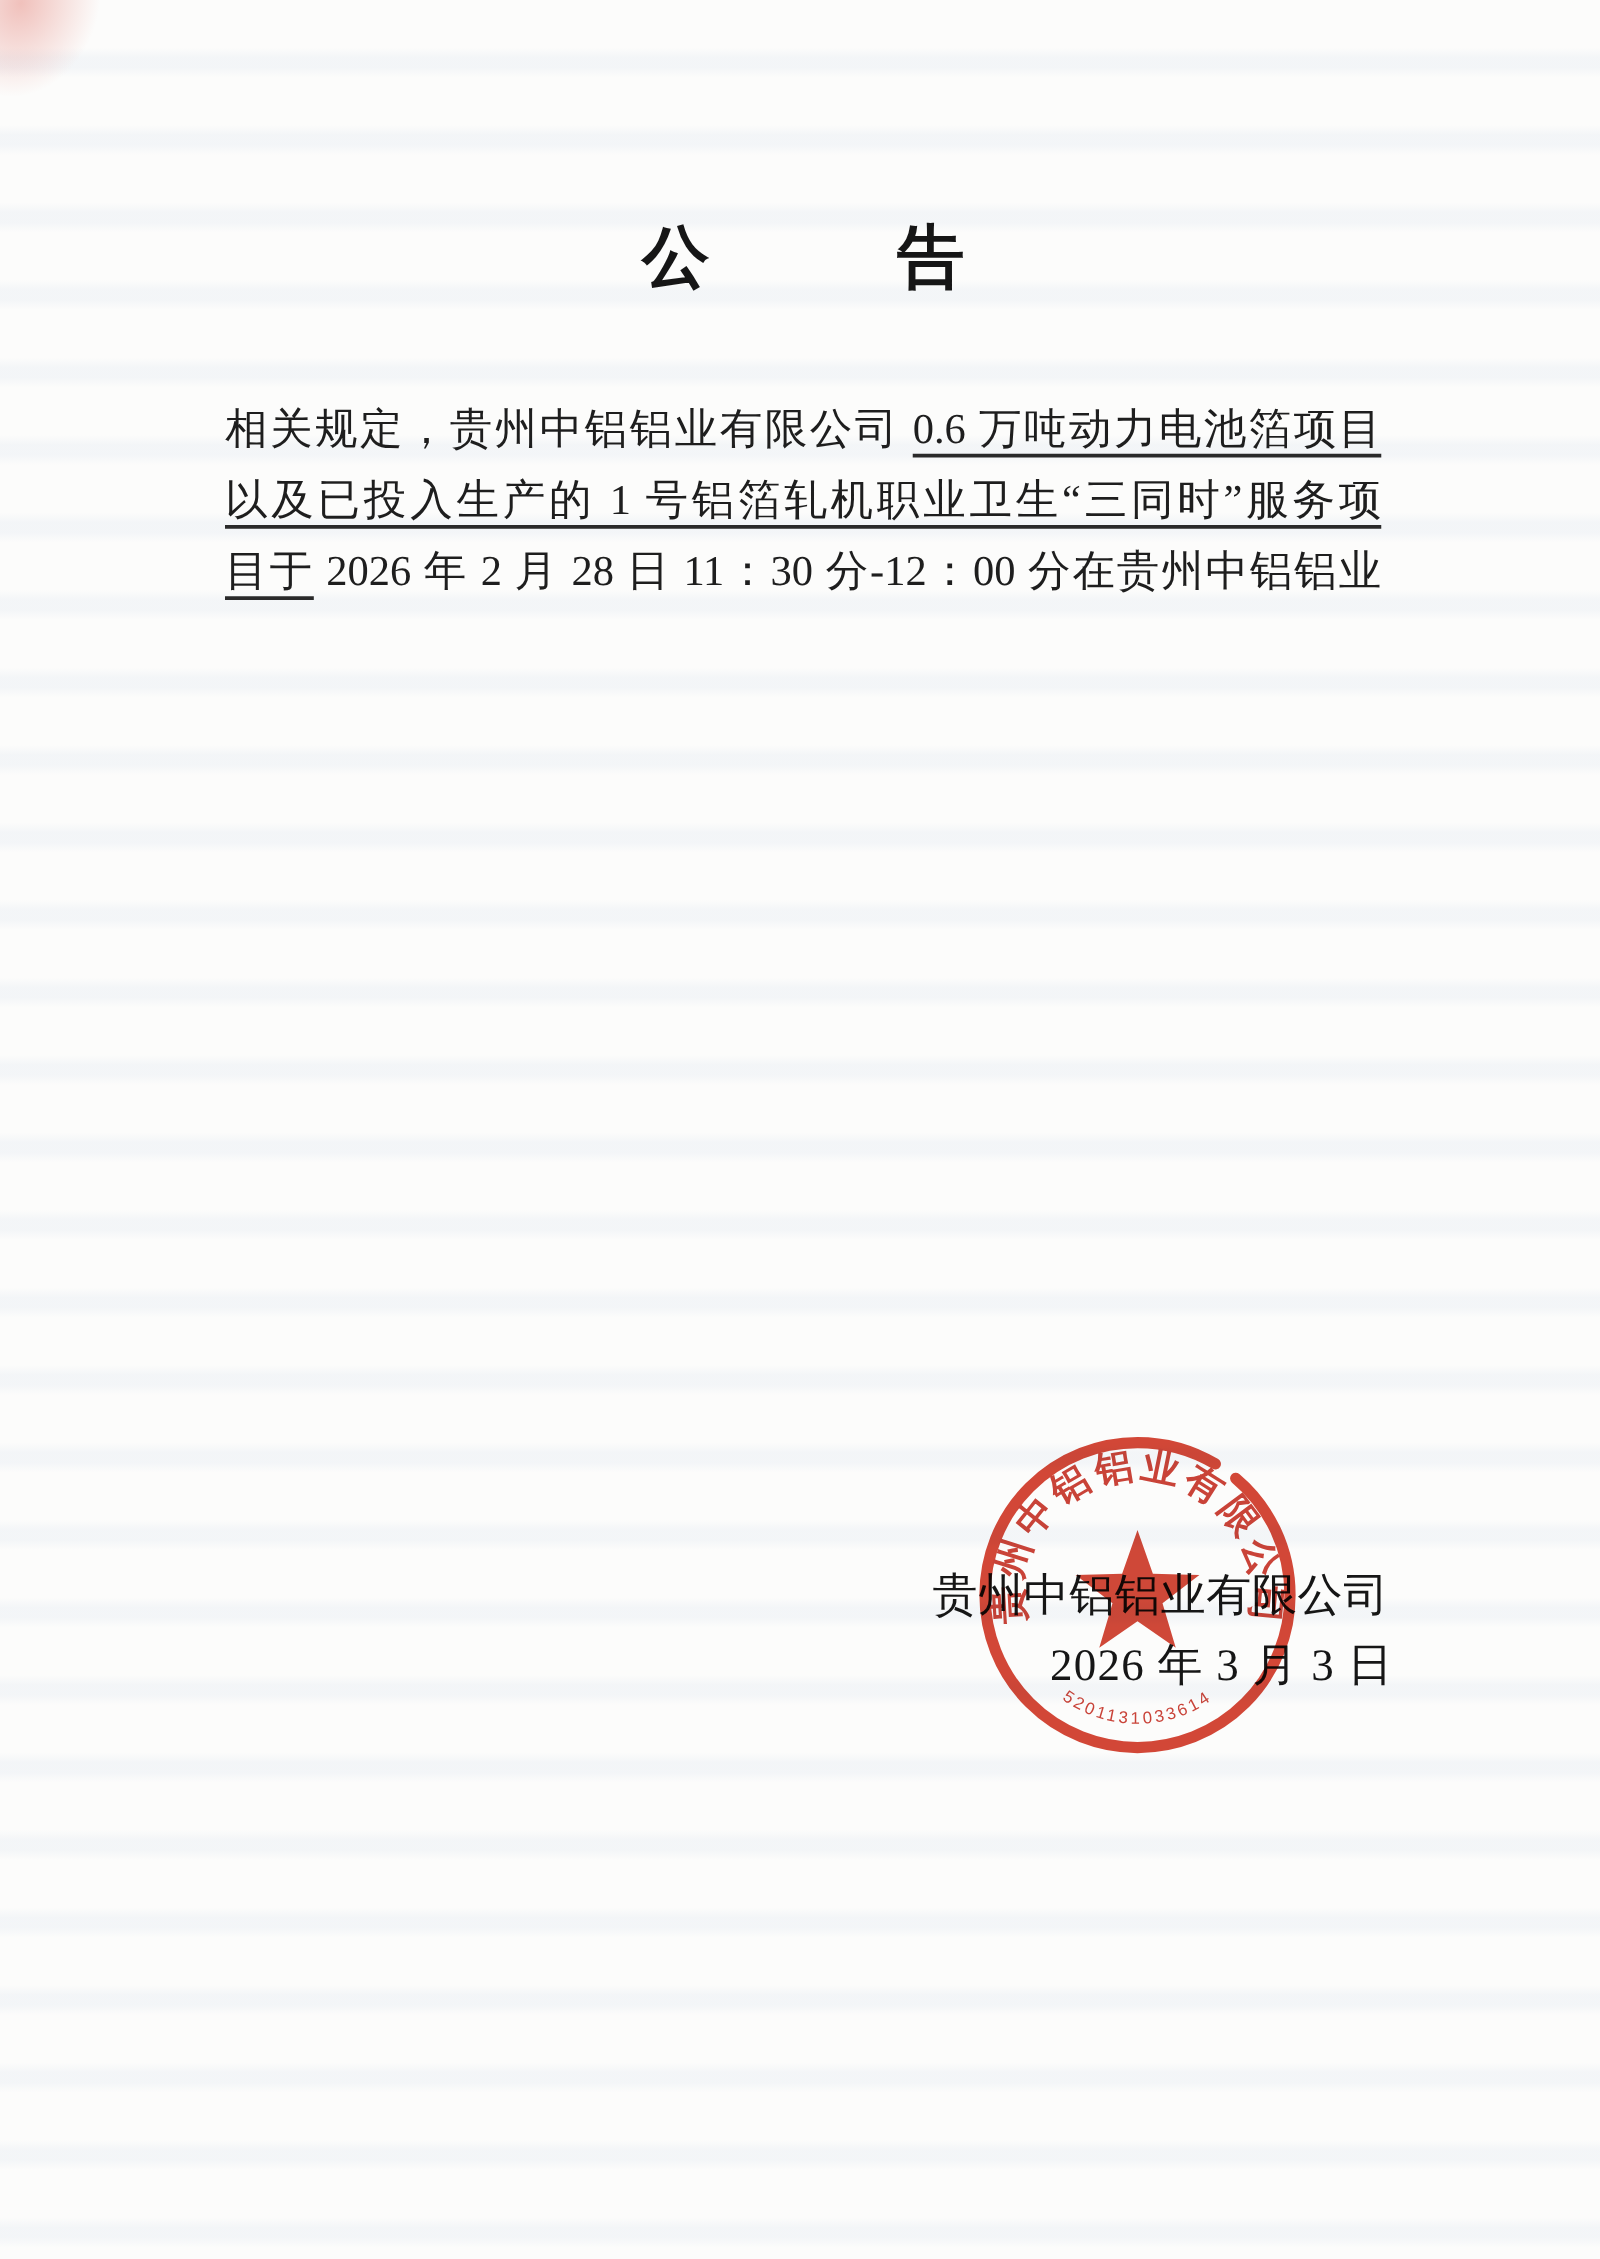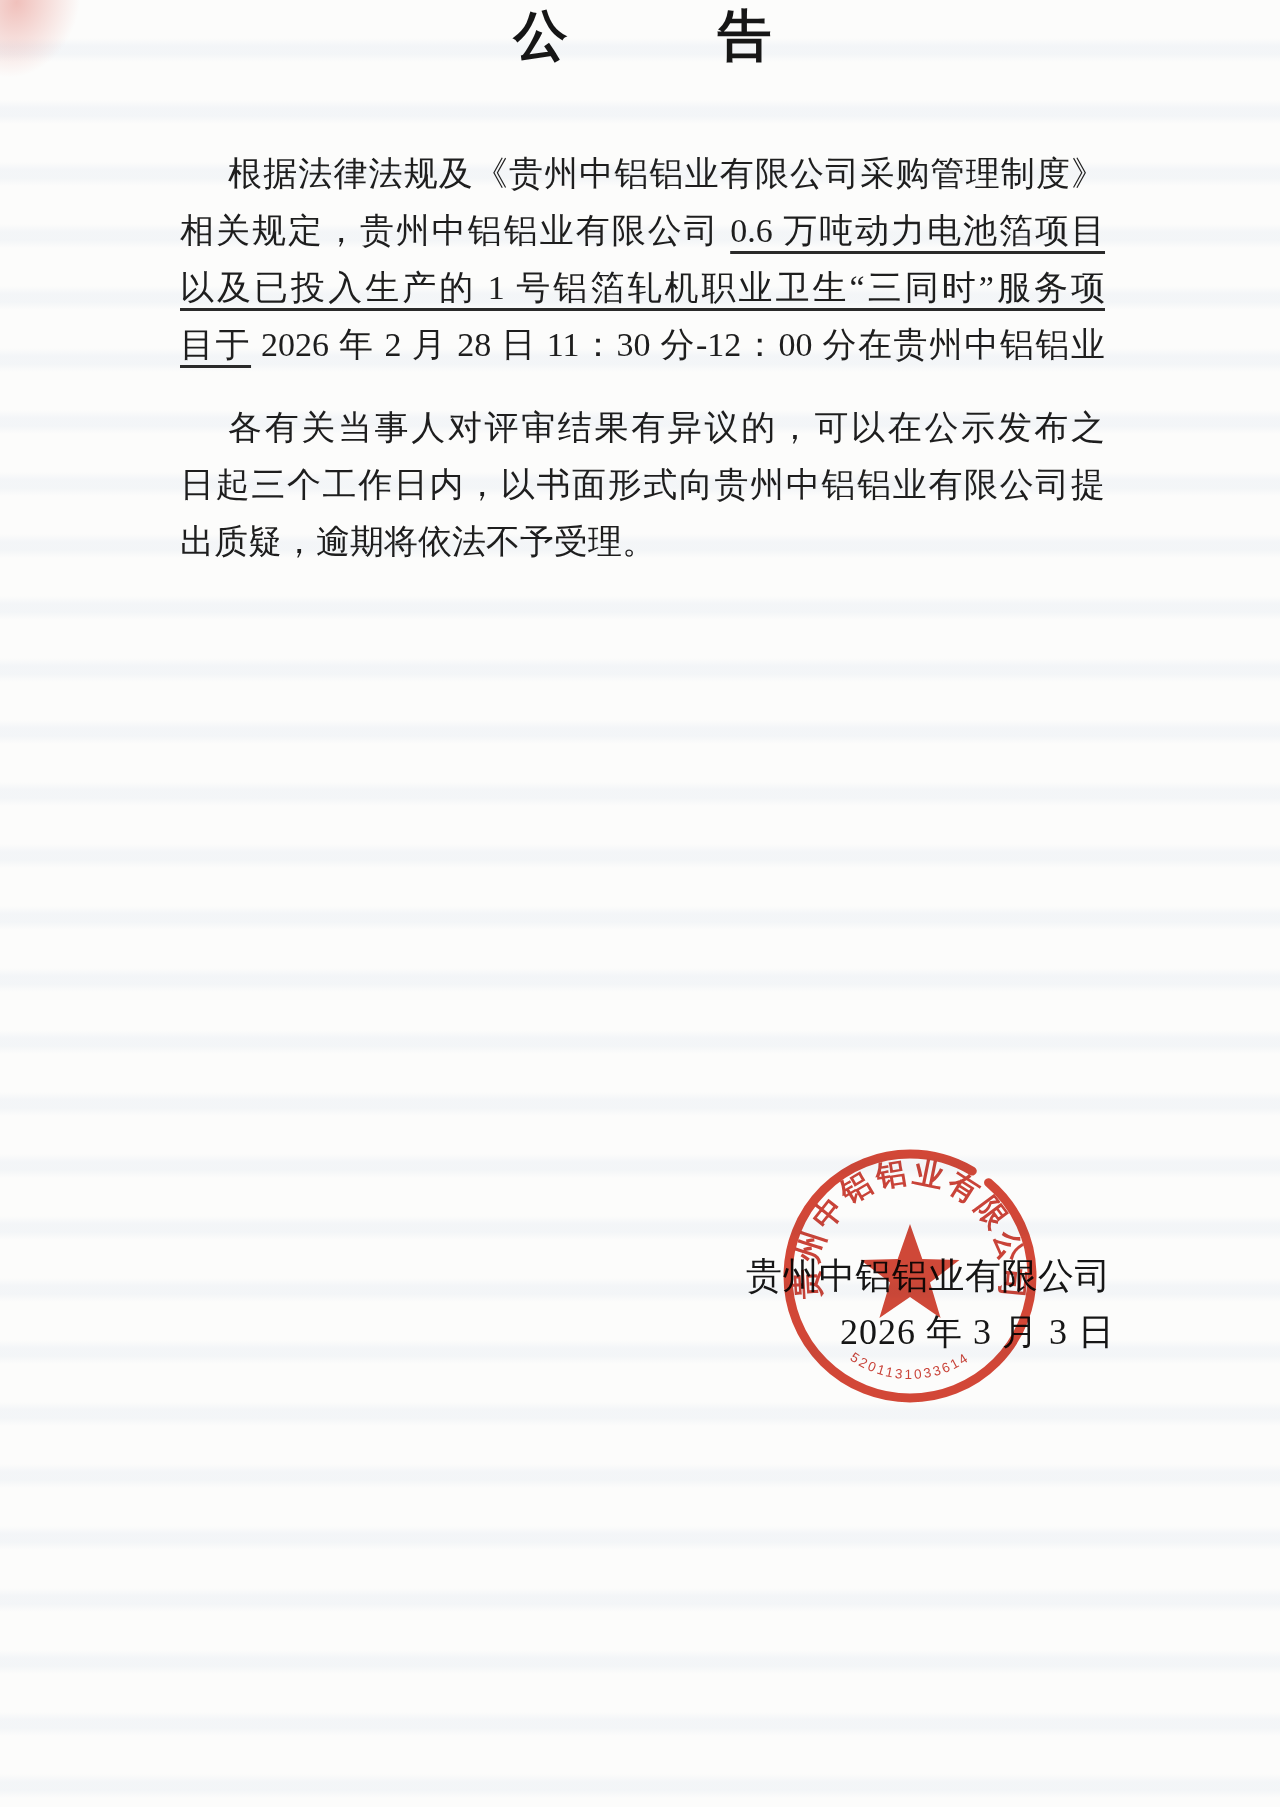--- a/index.html
+++ b/index.html
@@ -29,20 +29,21 @@
   .corner-smudge {
     position: absolute; left: -18px; top: -26px; width: 90px; height: 110px;
     background: radial-gradient(ellipse at 30% 30%, rgba(226,120,110,0.45), rgba(226,120,110,0.0) 70%);
     transform: rotate(18deg);
     z-index: 0;
   }
   .page {
     position: absolute; left: 180px; top: 0; width: 925px; z-index: 1;
   }
   .doc-title {
+    margin-top: 170px;
     text-align: center;
     font-size: 54px;
     font-weight: 600;
     letter-spacing: 0;
     color: #161616;
   }
   .doc-title .t-gap { display: inline-block; width: 150px; }
   .body-text { font-size: 34px; line-height: 57px; }
   .para1 { margin-top: 72px; }
   .para2 { margin-top: 26px; }
@@ -84,31 +85,25 @@
 <div class="scan-bands"></div>
 <div class="corner-smudge"></div>
 
 <div class="page">
 
   <div class="doc-title">
     <span>公</span><span class="t-gap"></span><span>告</span>
   </div>
 
   <div class="body-text para1">
-    <div class="line just indent"><span>根据法律法规及《贵州中铝铝业有限公司采购管理制度》</span></div>
     <div class="line just"><span>相关规定，贵州中铝铝业有限公司 </span><span class="u">0.6 万吨动力电池箔项目</span></div>
     <div class="line just"><span class="u">以及已投入生产的 1 号铝箔轧机职业卫生“三同时”服务项</span></div>
     <div class="line just"><span class="u">目于</span><span> 2026 年 2 月 28 日 11：30 分-12：00 分在贵州中铝铝业</span></div>
   </div>
 
-  <div class="body-text para2">
-    <div class="line just indent"><span>各有关当事人对评审结果有异议的，可以在公示发布之</span></div>
-    <div class="line just"><span>日起三个工作日内，以书面形式向贵州中铝铝业有限公司提</span></div>
-    <div class="line"><span>出质疑，逾期将依法不予受理。</span></div>
-  </div>
 
   <div class="body-text contact">
   </div>
 
 </div>
 
 <div class="signature">
   <div class="sig-company">贵州中铝铝业有限公司</div>
   <div class="sig-date">2026 年 3 月 3 日</div>
 </div>

